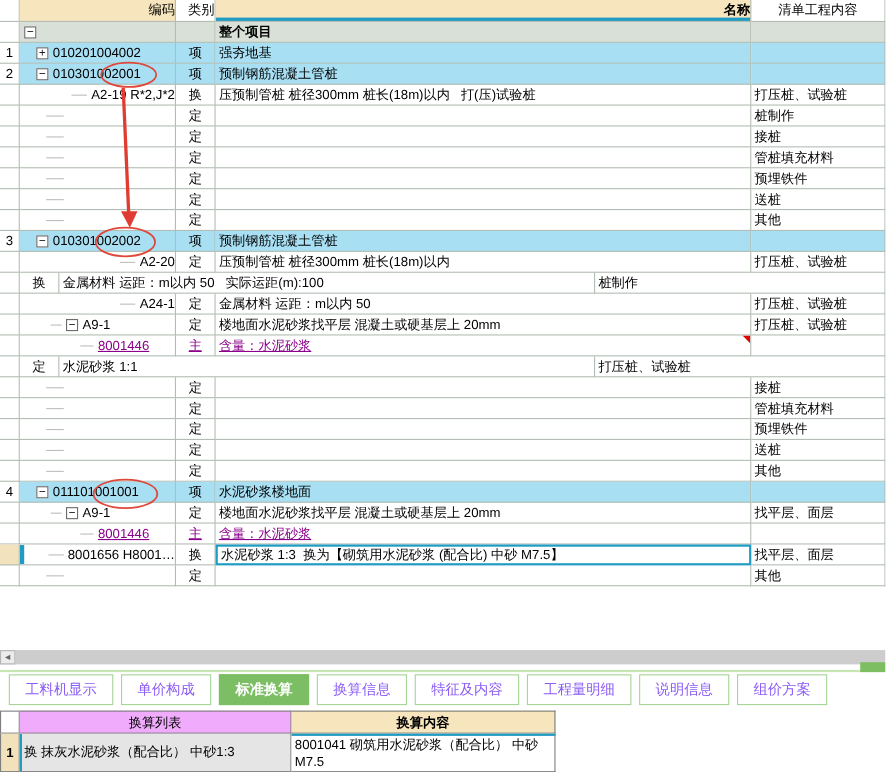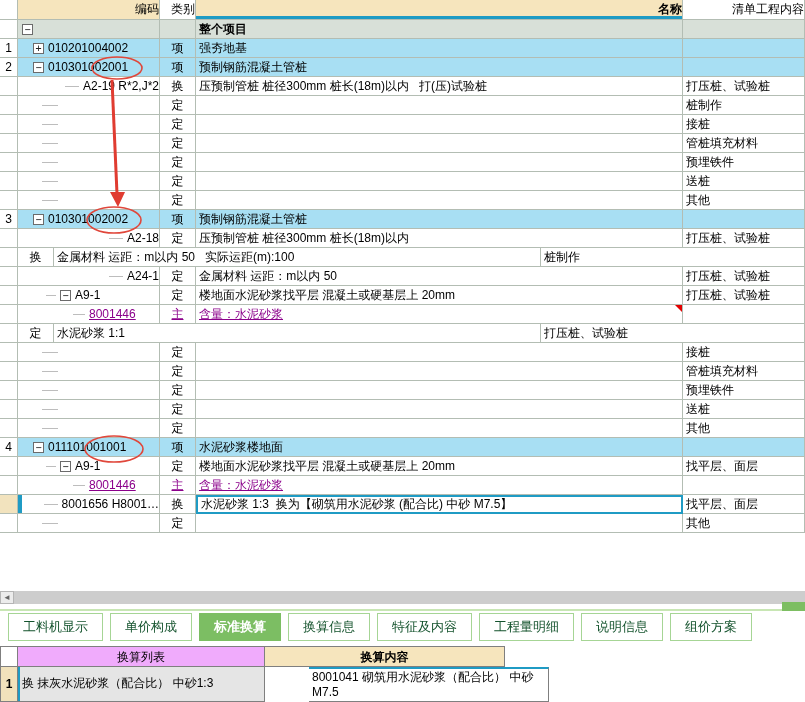--- a/index.html
+++ b/index.html
@@ -64,53 +64,53 @@
 
   
   #hscroll{position:absolute;left:0;top:591px;width:805px;height:13px;background:#cdcdcd;display:flex;}
   #hscroll .sbtn{width:14px;height:13px;background:#ececec;border:1px solid #b5b5b5;
                  font-size:8px;line-height:11px;text-align:center;color:#666;flex:none;}
   #green-strip{position:absolute;left:0;top:609px;width:805px;height:2px;background:#c8e6b4;}
   #green-block{position:absolute;left:782px;top:602px;width:23px;height:9px;background:#7dbe62;}
 
   
   #tabs{position:absolute;left:0;top:613px;width:805px;height:28px;display:flex;padding-left:8px;}
-  .tab{height:28px;border:1px solid var(--tabborder);background:#fff;color:#14532d;
+  .tab{height:28px;border:1px solid var(--tabborder);background:#fff;color:#8b5cf6;
        font-size:13px;line-height:26px;padding:0 14px;margin-right:7px;white-space:nowrap;}
   .tab.active{background:var(--tabgreen);border-color:var(--tabgreen);color:#fff;font-weight:bold;}
 
   
   #bottom-table{position:absolute;left:0;top:646px;width:505px;font-size:12px;}
   .brow{display:flex;width:505px;}
   .bc{border:1px solid #7f7f7f;border-left:none;border-top:none;overflow:hidden;}
   .brow .bc:first-child{border-left:1px solid #7f7f7f;}
   .brow.bh .bc{border-top:1px solid #7f7f7f;height:21px;line-height:20px;text-align:center;}
   .bc.bnum{width:18px;flex:none;text-align:center;}
   .bc.blist{width:247px;flex:none;}
   .bc.bcontent{width:240px;flex:none;}
   .brow.bh .blist{background:#f0abfc;}
   .brow.bh .bcontent{background:var(--tan);font-weight:bold;}
   .brow.bd{height:35px;}
   .brow.bd .bnum{background:#f1e2bc;font-weight:bold;line-height:34px;}
   .brow.bd .blist{background:#e5e5e5;line-height:32px;padding-left:4px;box-shadow:inset 2px 0 0 var(--teal);white-space:pre;}
   .brow.bd .bcontent{background:#fff;border-top:2px solid var(--teal);padding:1px 3px;
-                     line-height:15px;white-space:normal;margin-left:44px;}
+                     line-height:15px;white-space:normal;}
 </style>
 </head>
 <body>
 
 <div id="page">
 
   <div id="main-table">
     <div class="hrow">
       <div class="c num"></div>
       <div class="c code">编码</div>
       <div class="c cat">类别</div>
       <div class="c name"><span>名称</span><span class="teal-bar"></span></div>
-      <div class="c content" style="text-align:right;">清单工程内容</div>
+      <div class="c content" style="text-align:center;">清单工程内容</div>
     </div>
     <div id="estimate-body">
         <div class="row group">
           <div class="c num"></div>
           <div class="c code"><span class="exp">−</span><span></span></div>
           <div class="c cat"></div>
           <div class="c name">整个项目</div>
           <div class="c content"></div>
         </div>
         <div class="row item">
@@ -178,21 +178,21 @@
         </div>
         <div class="row item">
           <div class="c num">3</div>
           <div class="c code"><span class="exp">−</span><span>010301002002</span></div>
           <div class="c cat">项</div>
           <div class="c name">预制钢筋混凝土管桩</div>
           <div class="c content"></div>
         </div>
         <div class="row child">
           <div class="c num"></div>
-          <div class="c code"><span class="dash"></span><span>A2-18</span></div>
+          <div class="c code"><span class="dash"></span><span>A2-20</span></div>
           <div class="c cat">定</div>
           <div class="c name">压预制管桩 桩径300mm 桩长(18m)以内</div>
           <div class="c content">打压桩、试验桩</div>
         </div>
         <div class="row child">
           <div class="c num"></div>
           <div class="c cat">换</div>
           <div class="c name">金属材料 运距：m以内 50   实际运距(m):100</div>
           <div class="c content">桩制作</div>
         </div>

